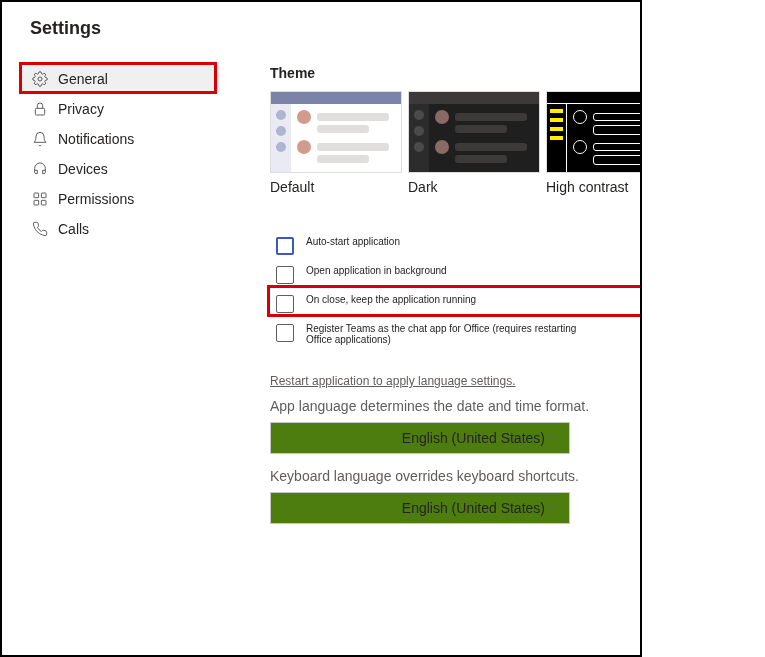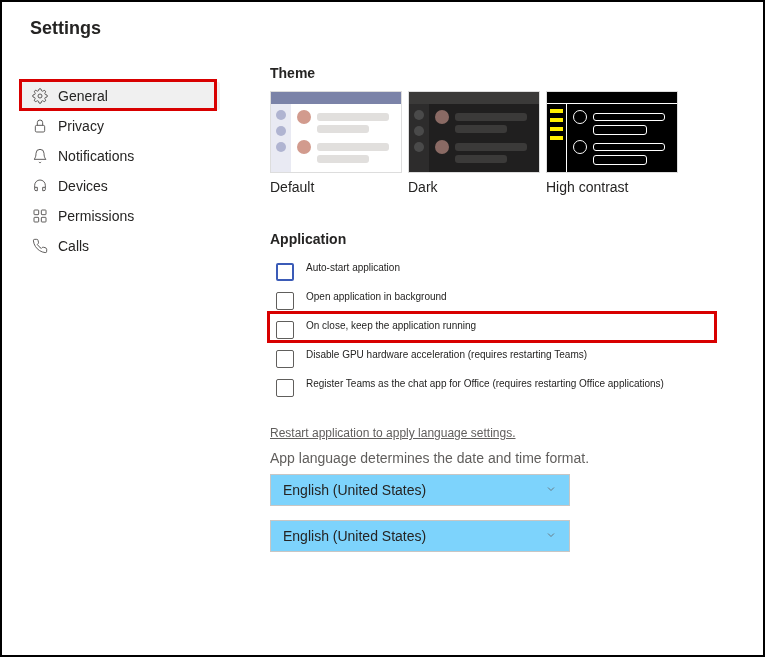--- a/index.html
+++ b/index.html
@@ -4,21 +4,21 @@
   <style>
     * { box-sizing: border-box; margin: 0; padding: 0; }
     body {
       font-family: "Segoe UI", -apple-system, sans-serif;
       font-size: 14px;
       color: #252423;
       background: #fff;
     }
     .window {
       border: 2px solid #000;
-      width: 765px;
+      width: 642px;
       height: 657px;
       overflow: hidden;
       display: flex;
       flex-direction: column;
     }
     .title {
       font-size: 18px;
       font-weight: 700;
       padding: 16px 28px 8px 28px;
     }
@@ -53,21 +53,21 @@
       align-items: center;
       justify-content: center;
       color: #484644;
     }
     .icon svg { width: 16px; height: 16px; stroke: currentColor; fill: none; stroke-width: 1.3; }
     .highlight-red {
       position: absolute;
       border: 3px solid #d80000;
       pointer-events: none;
     }
-    .sidebar-wrap { position: relative; margin-top: 17px; }
+    .sidebar-wrap { position: relative; }
     .hl1 { top: -3px; left: -3px; width: 198px; height: 32px; }
     .main {
       flex: 1;
       padding: 18px 30px 3px 50px;
       overflow-y: auto;
     }
     .section-title {
       font-size: 14px;
       font-weight: 700;
       margin-bottom: 10px;
@@ -140,26 +140,26 @@
     .lang-section .sub2 {
       font-size: 14px;
       color: #605e5c;
       margin: 6px 0 8px 0;
     }
     .dropdown {
       width: 300px;
       border: 1px solid #c8c6c4;
       padding: 7px 12px;
       display: flex;
-      justify-content: space-between;
+      justify-content: flex-end;
       align-items: center;
       font-size: 14px;
       cursor: pointer;
       margin-bottom: 14px;
-      background:#7dd3fc;
+      background:#4d7c0f;
     }
     .dropdown .chev svg{width:12px;height:12px;stroke:#605e5c;fill:none;stroke-width:1.5;}
   </style>
 </head>
 <body>
 
 <div class="window">
   <div class="title">Settings</div>
   <div class="content">
     <div class="sidebar">
@@ -286,54 +286,50 @@
                 <div class="row" style="margin-top:16px">
                   <div class="av"></div>
                   <div class="bub"></div>
                 </div>
               </div>
           </div>
           <div class="theme-label">High contrast</div>
         </div>
       </div>
 
-      <div class="section-title">Application</div>
       <div class="app-section">
         <div class="highlight-red hl2"></div>
         <div class="checkbox-row first">
           <div class="cb"></div>
           <span>Auto-start application</span>
         </div>
         <div class="checkbox-row">
           <div class="cb"></div>
           <span>Open application in background</span>
         </div>
         <div class="checkbox-row">
           <div class="cb"></div>
           <span>On close, keep the application running</span>
-        </div>
-        <div class="checkbox-row">
-          <div class="cb"></div>
-          <span>Disable GPU hardware acceleration (requires restarting Teams)</span>
         </div>
         <div class="checkbox-row">
           <div class="cb"></div>
           <span style="max-width:380px">Register Teams as the chat app for Office (requires restarting Office applications)</span>
         </div>
       </div>
 
       <div class="lang-section">
         <div class="sub">Restart application to apply language settings.</div>
         <div class="sub2">App language determines the date and time format.</div>
         <div class="dropdown">
           <span>English (United States)</span>
           <span class="chev"><svg viewBox="0 0 24 24">
                 <polyline points="6 9 12 15 18 9"></polyline>
               </svg></span>
         </div>
+        <div class="sub2">Keyboard language overrides keyboard shortcuts.</div>
         <div class="dropdown">
           <span>English (United States)</span>
           <span class="chev"><svg viewBox="0 0 24 24">
                 <polyline points="6 9 12 15 18 9"></polyline>
               </svg></span>
         </div>
       </div>
     </div>
   </div>
 </div>

